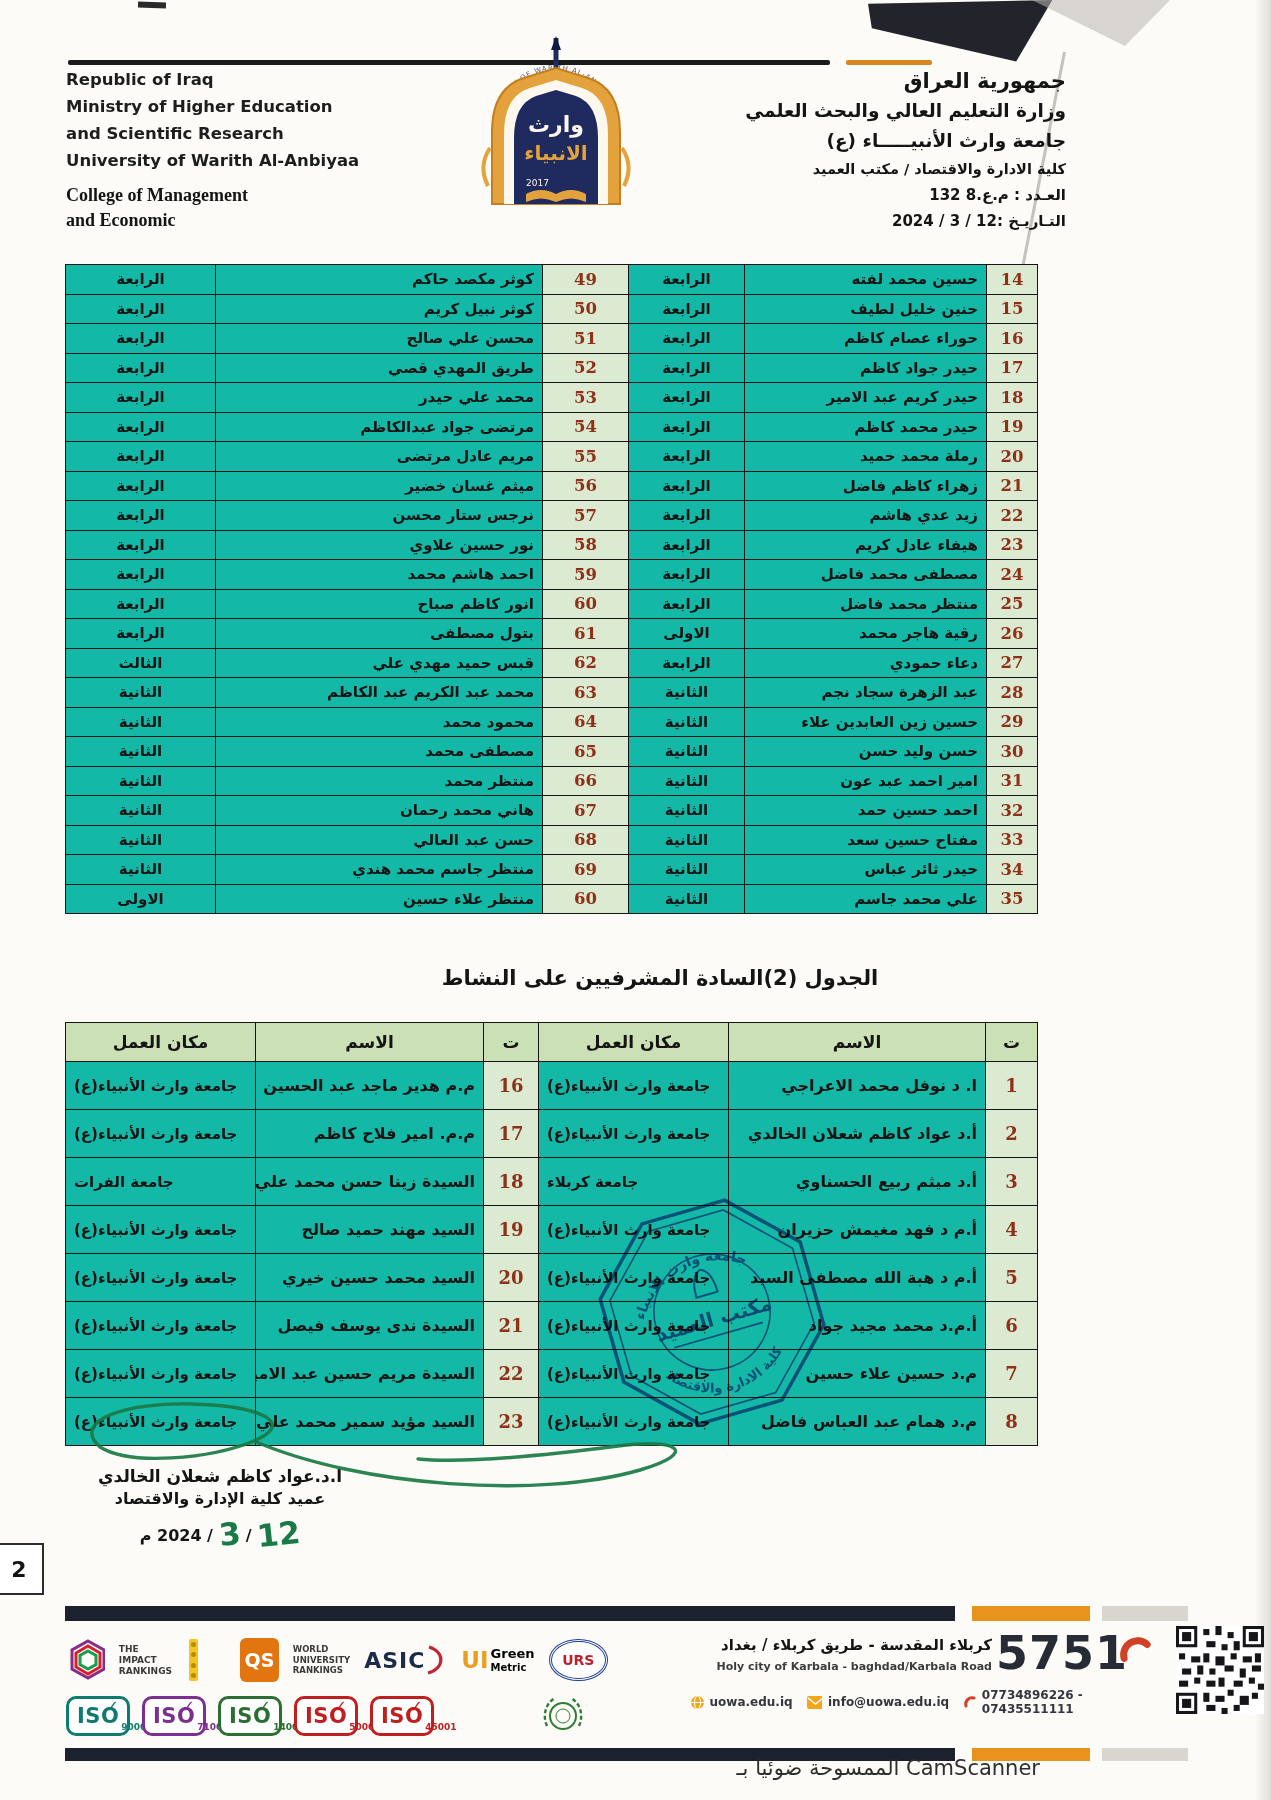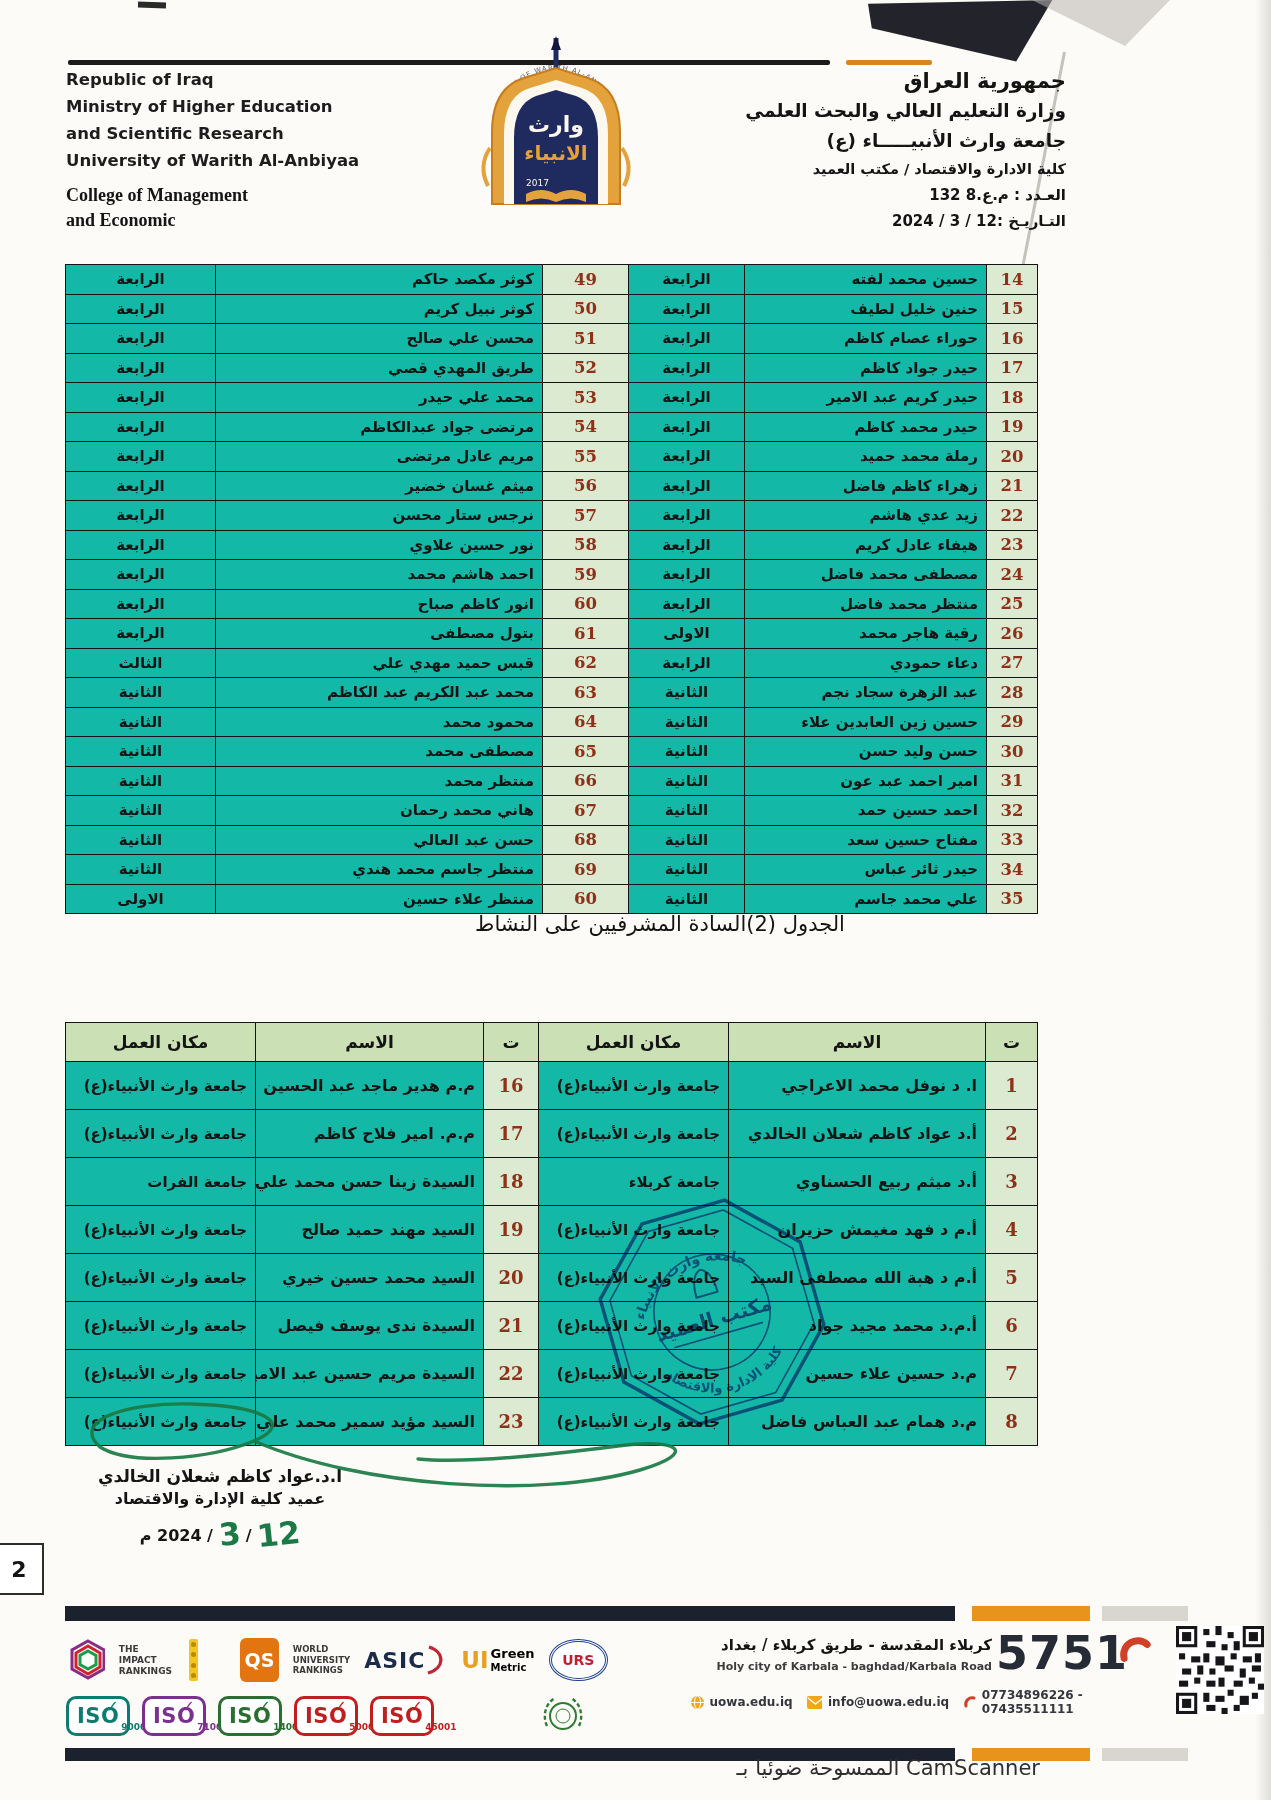--- a/index.html
+++ b/index.html
@@ -32,24 +32,24 @@
   table.doc td,table.doc th{border:1.6px solid #141414;overflow:hidden;white-space:nowrap;}
   .t1{left:65px;top:264px;width:972px;}
   .t1 td{height:28.5px;font-size:15px;font-weight:bold;padding:0 8px;}
   .t2{left:65px;top:1022px;width:972px;}
   .t2 th{height:36px;font-size:17px;font-weight:bold;background:#cbe0b4;text-align:center;}
   .t2 td{height:47px;font-size:16px;font-weight:bold;padding:0 8px;}
   td.num{background:#dcead2;color:#8e3118;text-align:center;font-family:"DejaVu Serif",serif;
          font-size:16.5px;padding:0 2px;}
   td.stage{text-align:center;}
   td.name{text-align:right;}
-  td.work{text-align:right;font-size:15px;}
+  td.work{text-align:left;font-size:15px;}
   .t2 td.num{font-size:18px;}
-  .t2-title{position:absolute;top:912px;left:300px;width:720px;text-align:center;direction:rtl;
-            font-size:21px;font-weight:normal;}
+  .t2-title{position:absolute;top:966px;left:300px;width:720px;text-align:center;direction:rtl;
+            font-size:21px;font-weight:bold;}
   
   .sig-block{position:absolute;top:1466px;left:70px;width:300px;text-align:center;direction:rtl;}
   .sig-name{font-size:17px;font-weight:bold;}
   .sig-title{font-size:16px;font-weight:bold;margin-top:3px;}
   .sig-date{font-size:16px;font-weight:bold;margin-top:4px;}
   .hand{color:#1a7a45;font-size:31px;font-weight:bold;display:inline-block;transform:rotate(-6deg);
         position:relative;top:4px;font-family:"DejaVu Sans",sans-serif;}
   .overlay-svg{position:absolute;top:0;left:0;width:1271px;height:1800px;pointer-events:none;}
   .stamp-svg{mix-blend-mode:multiply;opacity:.85;}
   .pagenum{position:absolute;top:1543px;left:-6px;width:46px;height:48px;border:2.5px solid #2c2c2c;

